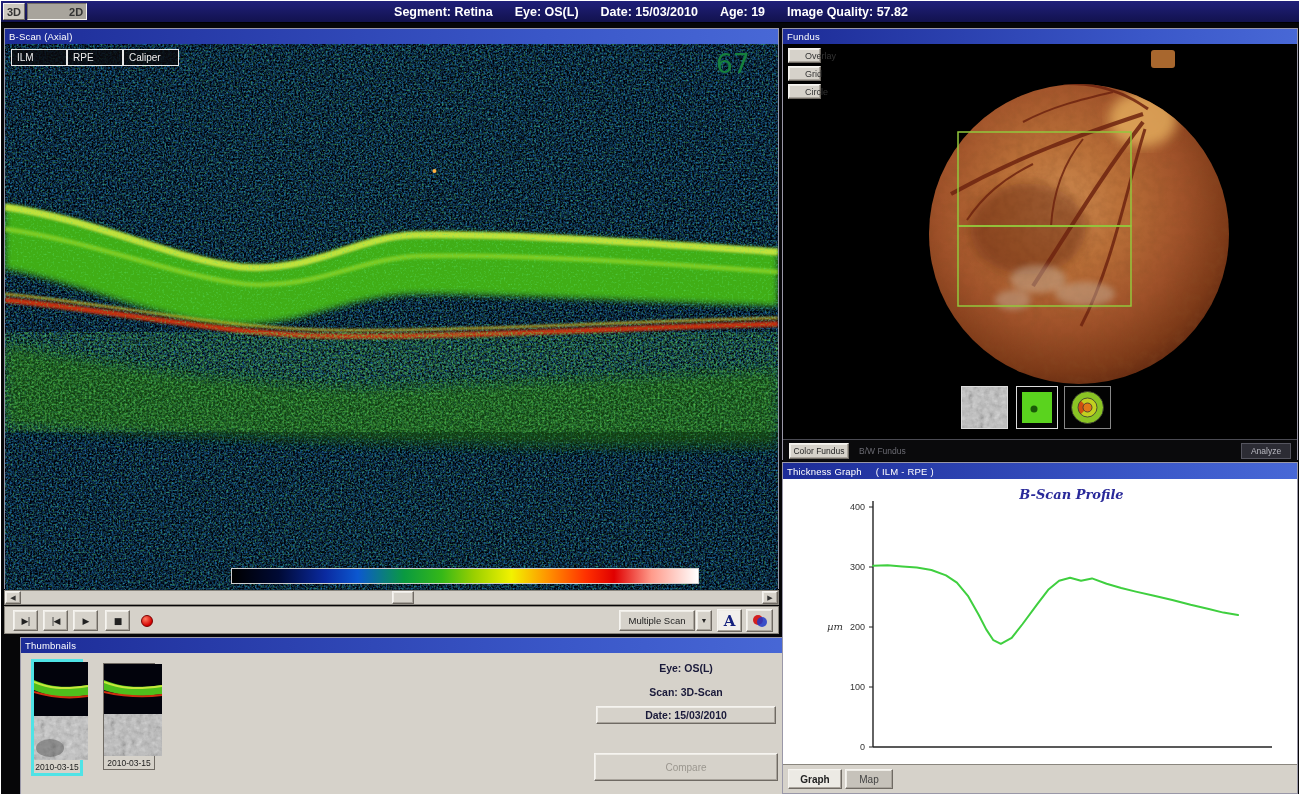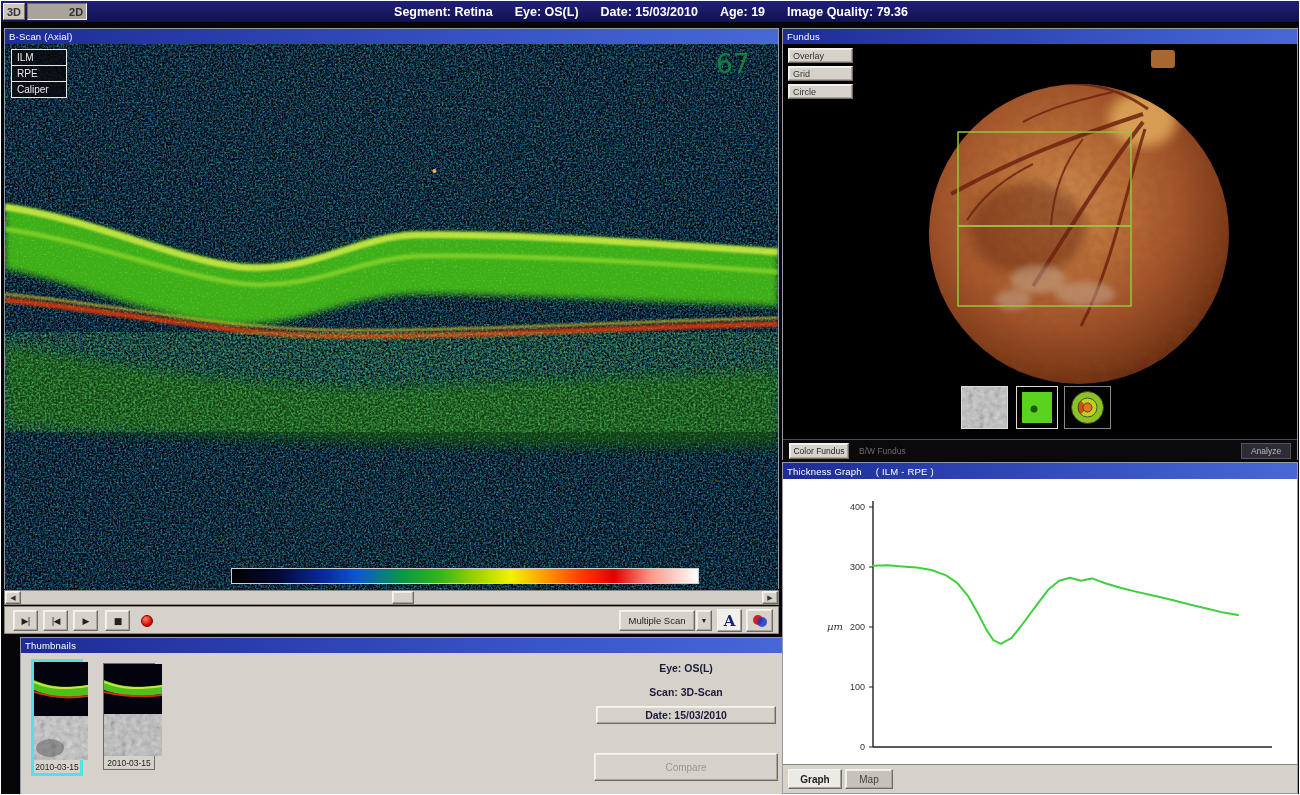--- a/index.html
+++ b/index.html
@@ -26,21 +26,21 @@
   .panel-title span { margin-right:14px; }
 
   .btn3d { background:#d6d2ca; border:1px solid; border-color:#f6f4f0 #6f6a63 #6f6a63 #f6f4f0;
            box-shadow:inset -1px -1px 0 #a9a49c, inset 1px 1px 0 #eeece6;
            color:#222; display:flex; align-items:center; justify-content:center; cursor:default; }
 
   
   .bscan-panel { left:3px; top:27px; width:775px; height:561px; }
   .bscan-body { position:relative; width:100%; height:546px; background:#01020a; overflow:hidden; }
   .bscan-art { position:absolute; left:0; top:0; width:100%; height:100%; }
-  .layer-btns { position:absolute; left:6px; top:6px; display:flex; flex-direction:column; z-index:3;text-align:center; }
+  .layer-btns { position:absolute; left:6px; top:6px; display:flex; flex-direction:row; z-index:3;text-align:center; }
   .layer-btn { width:56px; height:17px; margin-top:-1px; background:rgba(10,10,14,.82);
                border:1px solid #e8e8e8; color:#eee; font-size:10px; display:flex; align-items:center; padding-left:5px; }
   .frame-num { position:absolute; right:28px; top:4px; color:#15803d; font-size:27px; z-index:3;
                font-family:"DejaVu Sans", sans-serif;padding-left:16px; }
   .colorbar { position:absolute; left:226px; bottom:6px; width:468px; height:16px; z-index:3;
               border:1px solid #cfcfcf;
               background:linear-gradient(90deg,#000 0%,#000a35 10%,#0a2aa0 20%,#0c58d0 27%,#0a9a40 37%,#35b818 45%,#9ad000 52%,#f2f200 60%,#ff9000 68%,#ff3000 76%,#e00000 82%,#ff9a8a 90%,#ffffff 100%); }
 
   
   .hscroll { position:absolute; left:3px; top:589px; width:775px; height:15px; background:#dcd8d0;
@@ -73,21 +73,21 @@
   .ti-line { font-size:10.5px; color:#1a1a3a; font-weight:bold; position:absolute; width:100%; }
   .ti-eye { top:9px; } .ti-scan { top:33px; }
   .date-box { position:absolute; left:35px; top:53px; width:180px; height:18px; font-size:10.5px; font-weight:bold; color:#1a1a3a; }
   .compare-btn { position:absolute; left:33px; top:100px; width:184px; height:28px; font-size:10px; color:#9b978f; }
 
   
   .fundus-panel { left:781px; top:27px; width:516px; height:432px; }
   .fundus-body { position:relative; width:100%; height:417px; background:#000; overflow:hidden; }
   .fundus-art { position:absolute; left:0; top:0; }
   .fundus-btns { position:absolute; left:5px; top:4px; display:flex; flex-direction:column; gap:3px; z-index:3; }
-  .fundus-btn { width:65px; height:15px; font-size:9px; justify-content:flex-start; padding-left:4px; color:#333; }
+  .fundus-btn { width:33px; height:15px; font-size:9px; justify-content:flex-start; padding-left:16px; color:#333; }
   .mini-thumbs { position:absolute; left:0; top:342px; width:100%; height:44px; z-index:3; }
   .mini-thumb { position:absolute; top:0; border:1px solid #ddd; background:#000; }
   .mini-gray { left:178px; width:47px; height:43px; }
   .mini-green { left:233px; width:42px; height:43px; }
   .mini-etdrs { left:281px; width:47px; height:43px; border-color:#888; }
   .fundus-footer { position:absolute; left:0; bottom:0; width:100%; height:22px; border-top:1px solid #4a4a52; background:#0a0a0c; z-index:3; }
   .cf-btn { position:absolute; left:6px; top:3px; width:60px; height:16px; font-size:8.5px; }
   .bw-label { position:absolute; left:76px; top:6px; font-size:8.5px; color:#6a6a72; }
   .analyze-btn { position:absolute; right:6px; top:3px; width:50px; height:16px; font-size:8.5px;
                  background:#2c2c34; border:1px solid #55555f; color:#b8b8c0; display:flex; align-items:center; justify-content:center; }
@@ -112,21 +112,21 @@
   <div class="topbar">
     <div class="top-tabs">
       <div class="top-tab">3D</div>
       <div class="top-tab pressed">2D</div>
     </div>
     <div class="topbar-info">
       <span>Segment: Retina</span>
       <span>Eye: OS(L)</span>
       <span>Date: 15/03/2010</span>
       <span>Age: 19</span>
-      <span>Image Quality: 79.36</span>
+      <span>Image Quality: 57.82</span>
     </div>
   </div>
 
   <div class="panel bscan-panel">
     <div class="panel-title">B-Scan (Axial)</div>
     <div class="bscan-body">
       <svg class="bscan-art" viewBox="0 0 774 546" preserveAspectRatio="none">
         <defs>
           <filter id="nzB" x="0" y="0" width="100%" height="100%">
             <feTurbulence type="fractalNoise" baseFrequency="0.55" numOctaves="2" seed="4" stitchTiles="stitch"></feTurbulence>
@@ -342,20 +342,21 @@
       </div>
     </div>
   </div>
 
   <div class="panel thickness-panel">
     <div class="panel-title tg-title">
       <span>Thickness Graph</span>
       <span>( ILM - RPE )</span>
     </div>
     <div class="tg-body">
+      <div class="tg-chart-title">B-Scan Profile</div>
       <svg id="profile-chart" width="516" height="285" viewBox="0 0 516 285">
           <line x1="90" y1="22" x2="90" y2="268" stroke="#222" stroke-width="1.4"></line>
           <line x1="90" y1="268" x2="489" y2="268" stroke="#222" stroke-width="1.4"></line>
           <line x1="86" y1="268" x2="90" y2="268" stroke="#222" stroke-width="1"></line>
           <text x="82" y="271" text-anchor="end" font-size="9" fill="#333" font-family="Liberation Sans, sans-serif">0</text>
           <line x1="86" y1="208" x2="90" y2="208" stroke="#222" stroke-width="1"></line>
           <text x="82" y="211" text-anchor="end" font-size="9" fill="#333" font-family="Liberation Sans, sans-serif">100</text>
           <line x1="86" y1="148" x2="90" y2="148" stroke="#222" stroke-width="1"></line>
           <text x="82" y="151" text-anchor="end" font-size="9" fill="#333" font-family="Liberation Sans, sans-serif">200</text>
           <line x1="86" y1="88" x2="90" y2="88" stroke="#222" stroke-width="1"></line>

